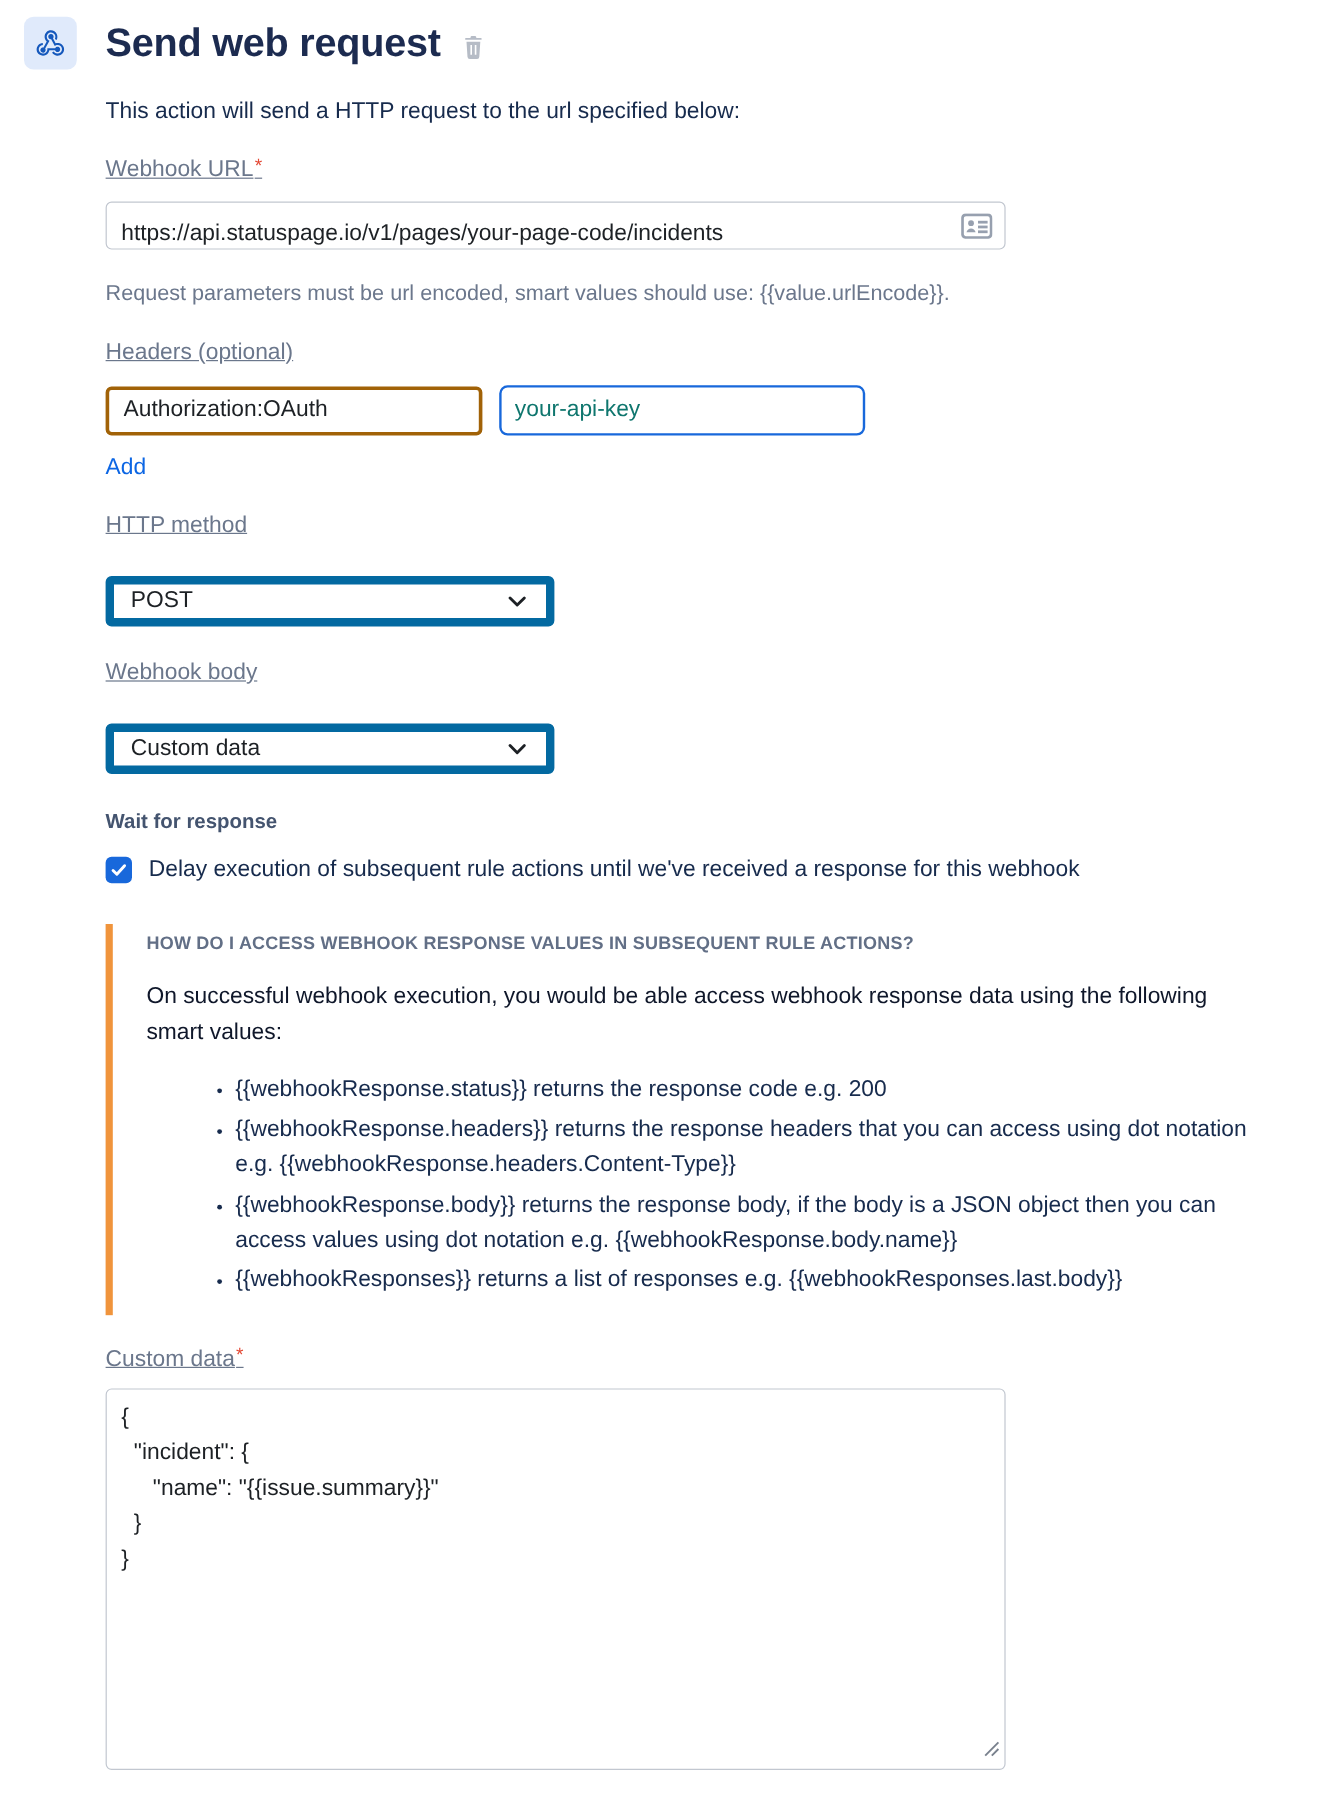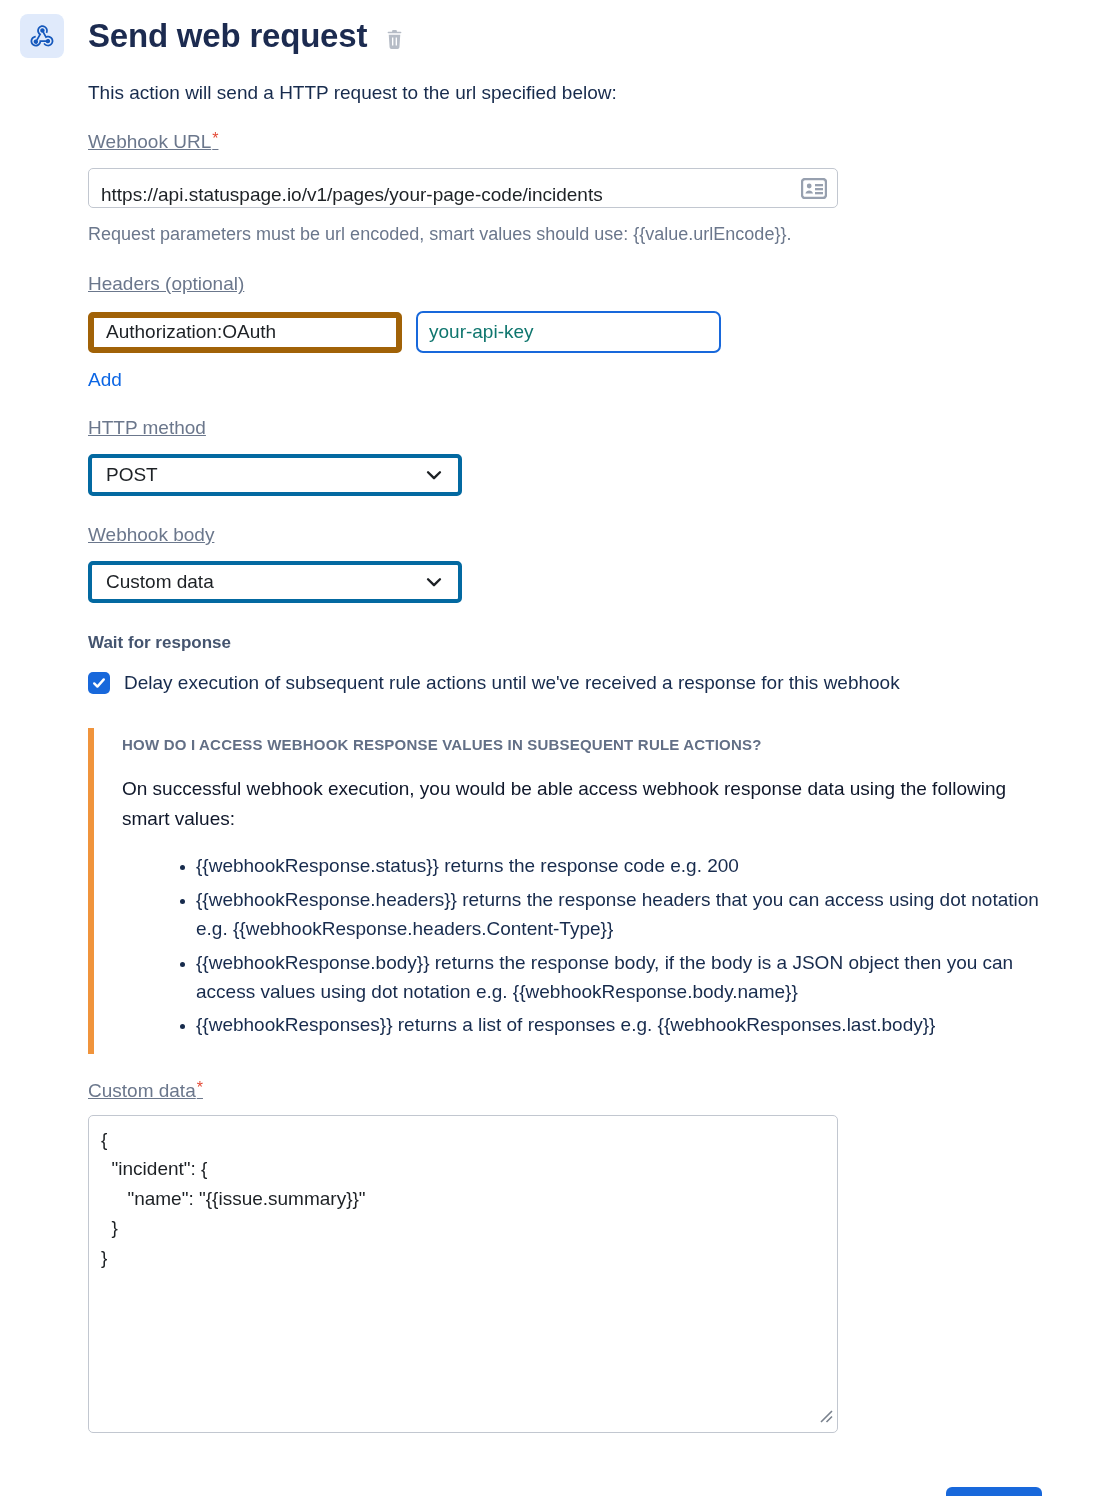--- a/index.html
+++ b/index.html
@@ -37,38 +37,38 @@
     border: 1px solid #C2C7D0; border-radius: 5px;
     font-family: "Liberation Sans", sans-serif;
     font-size: 19px; color: #1D2125; padding: 13px 46px 0 12px;
     background: #fff; outline: none;
   }
   .card-icon-btn {
     position: absolute; right: 9px; top: 8px;
     width: 30px; height: 24px; border: none; background: transparent;
     display: flex; align-items: center; justify-content: center; cursor: pointer; padding: 0;
   }
-  .helper-text { margin-top: 16px; font-size: 18px; color: #6B778C; }
+  .helper-text { margin-top: 26px; font-size: 18px; color: #6B778C; }
 
   .headers-row { display: flex; gap: 14px; margin-top: 16px; align-items: center; }
   .header-key-input {
-    width: 314px; height: 41px; border: 6px solid #a16207; border-radius: 5px;
+    width: 314px; height: 41px; border: 3px solid #a16207; border-radius: 5px;
     font-family: "Liberation Sans", sans-serif; font-size: 19px; color: #1D2125;
     padding: 0 12px; outline: none;
   }
   .header-value-input {
     width: 305px; height: 42px; border: 2px solid #1868DB; border-radius: 7px;
     font-family: "Liberation Sans", sans-serif; font-size: 19px; color: #0f766e;
     padding: 0 11px; outline: none;
   }
   .add-link { display: inline-block; margin-top: 16px; font-size: 19px; color: #0C66E4; text-decoration: none; cursor: pointer; }
 
   .select-box {
-    margin-top: 15px; width: 374px; height: 42px;
-    border: 4px solid #0369a1; border-radius: 5px; background: #fff;
+    margin-top: 31px; width: 374px; height: 42px;
+    border: 7px solid #0369a1; border-radius: 5px; background: #fff;
     display: flex; align-items: center; justify-content: space-between;
     padding: 0 13px 0 14px; cursor: pointer;
   }
   .select-value { font-size: 19px; color: #1D2125; }
 
   .wait-label { margin-top: 30px; font-size: 17px; font-weight: bold; color: #44546F; }
   .checkbox-row { display: flex; gap: 14px; margin-top: 15px; align-items: flex-start; text-align: right; }
   .checkbox {
     width: 22px; height: 22px; flex: 0 0 auto; margin-top: 4px;
     background: #1868DB; border-radius: 5px;

